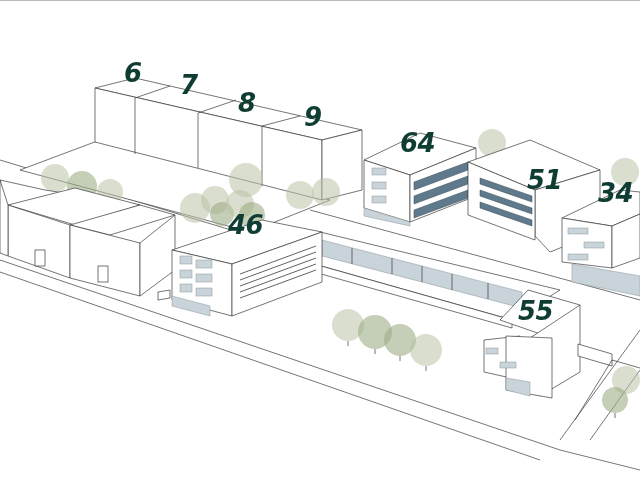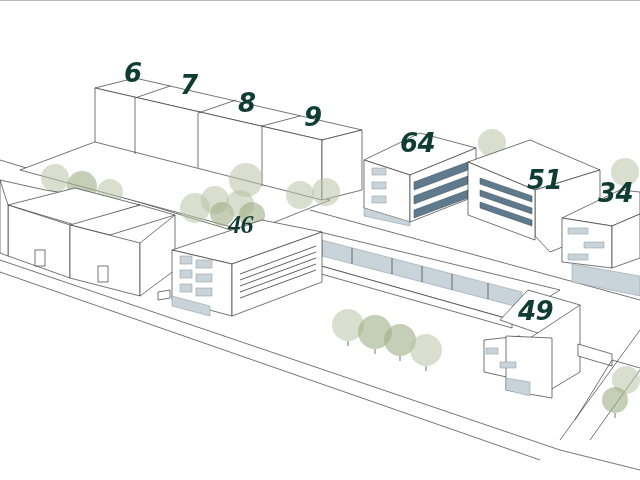--- a/index.html
+++ b/index.html
@@ -161,14 +161,14 @@
   </g>
 </svg>
 
 <div class="lab" style="left:124px;top:58px;">6</div>
 <div class="lab" style="left:180px;top:70px;">7</div>
 <div class="lab" style="left:238px;top:88px;">8</div>
 <div class="lab" style="left:304px;top:102px;">9</div>
 <div class="lab" style="left:400px;top:128px;">64</div>
 <div class="lab" style="left:527px;top:136px;margin-top:29px;">51</div>
 <div class="lab" style="left:598px;top:178px;">34</div>
-<div class="lab" style="left:228px;top:210px;font-family:Liberation Serif, serif;">46</div>
-<div class="lab" style="left:518px;top:296px;">49</div>
+<div class="lab" style="left:228px;top:210px;">46</div>
+<div class="lab" style="left:518px;top:296px;">55</div>
 
 </body></html>

